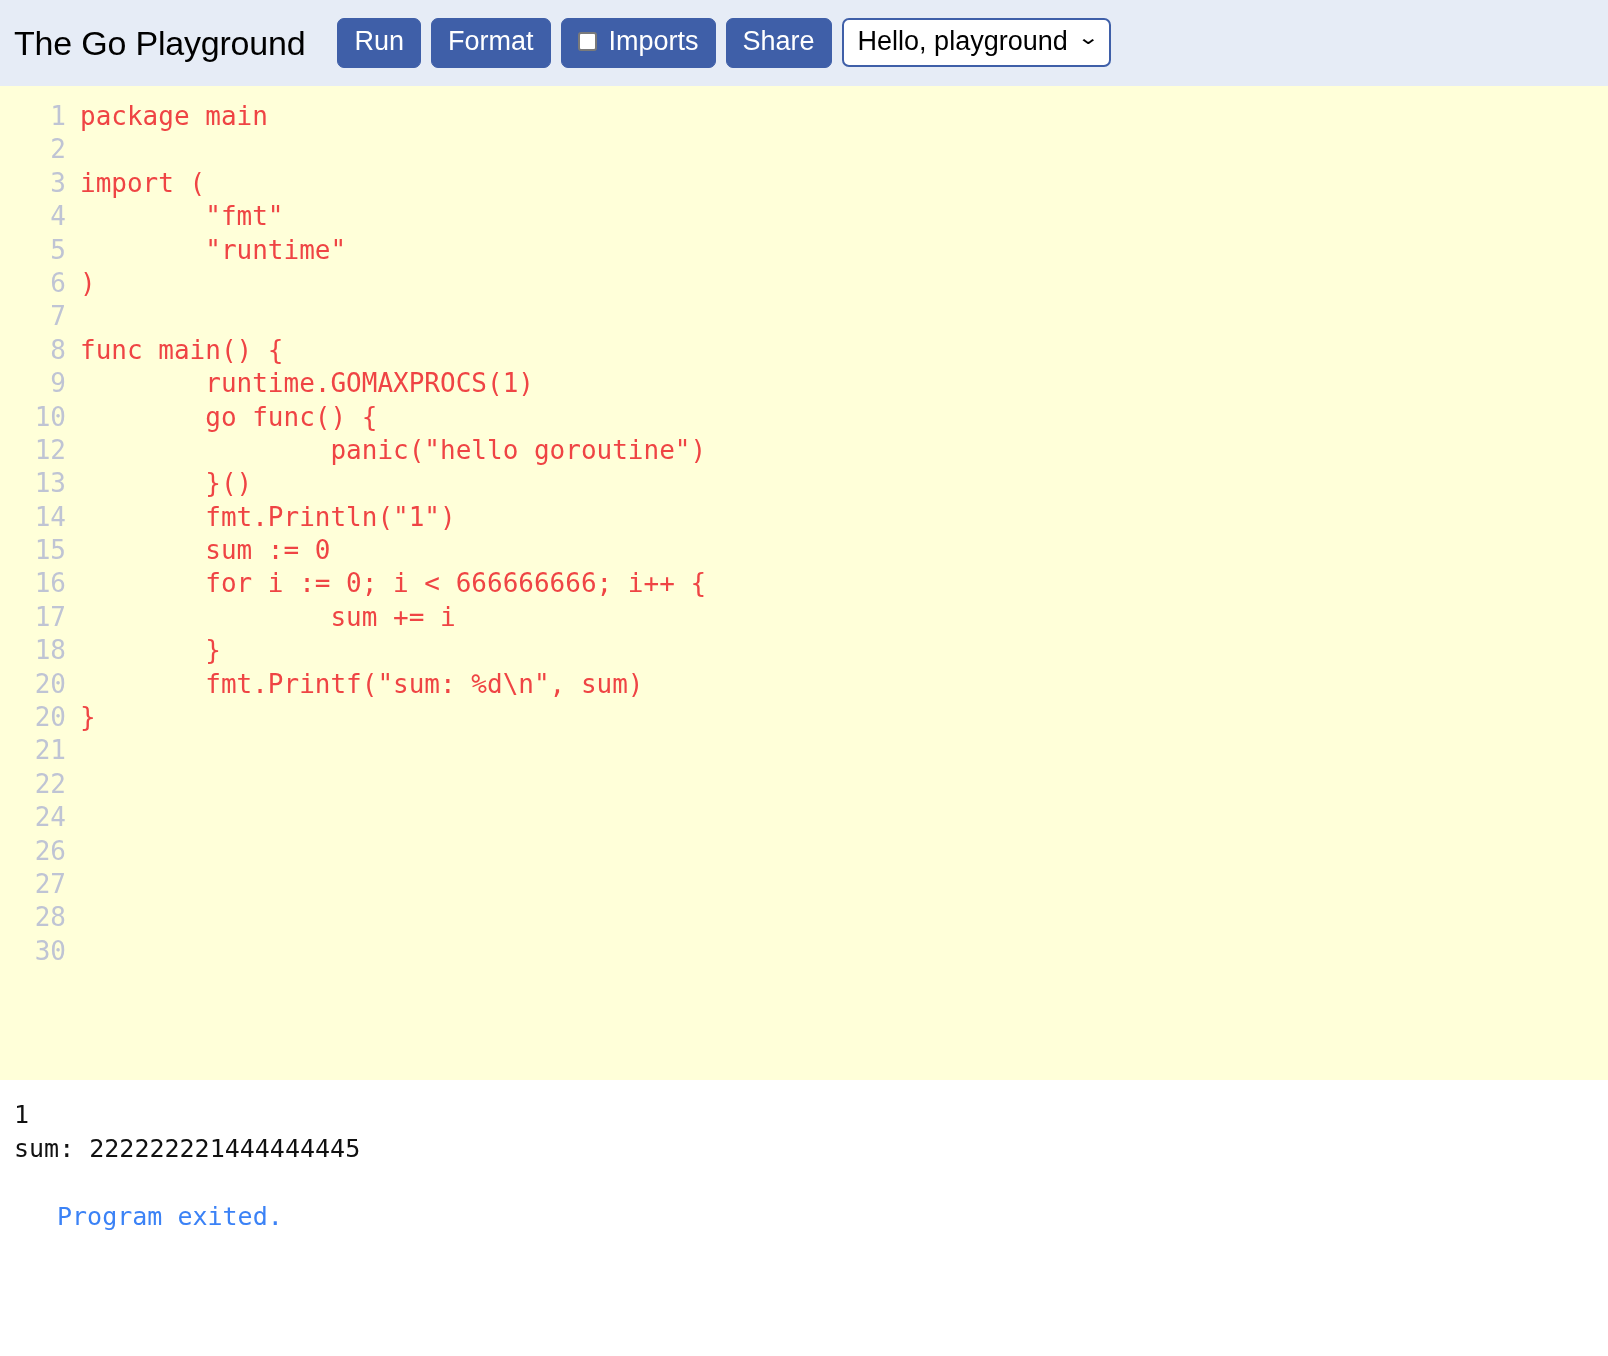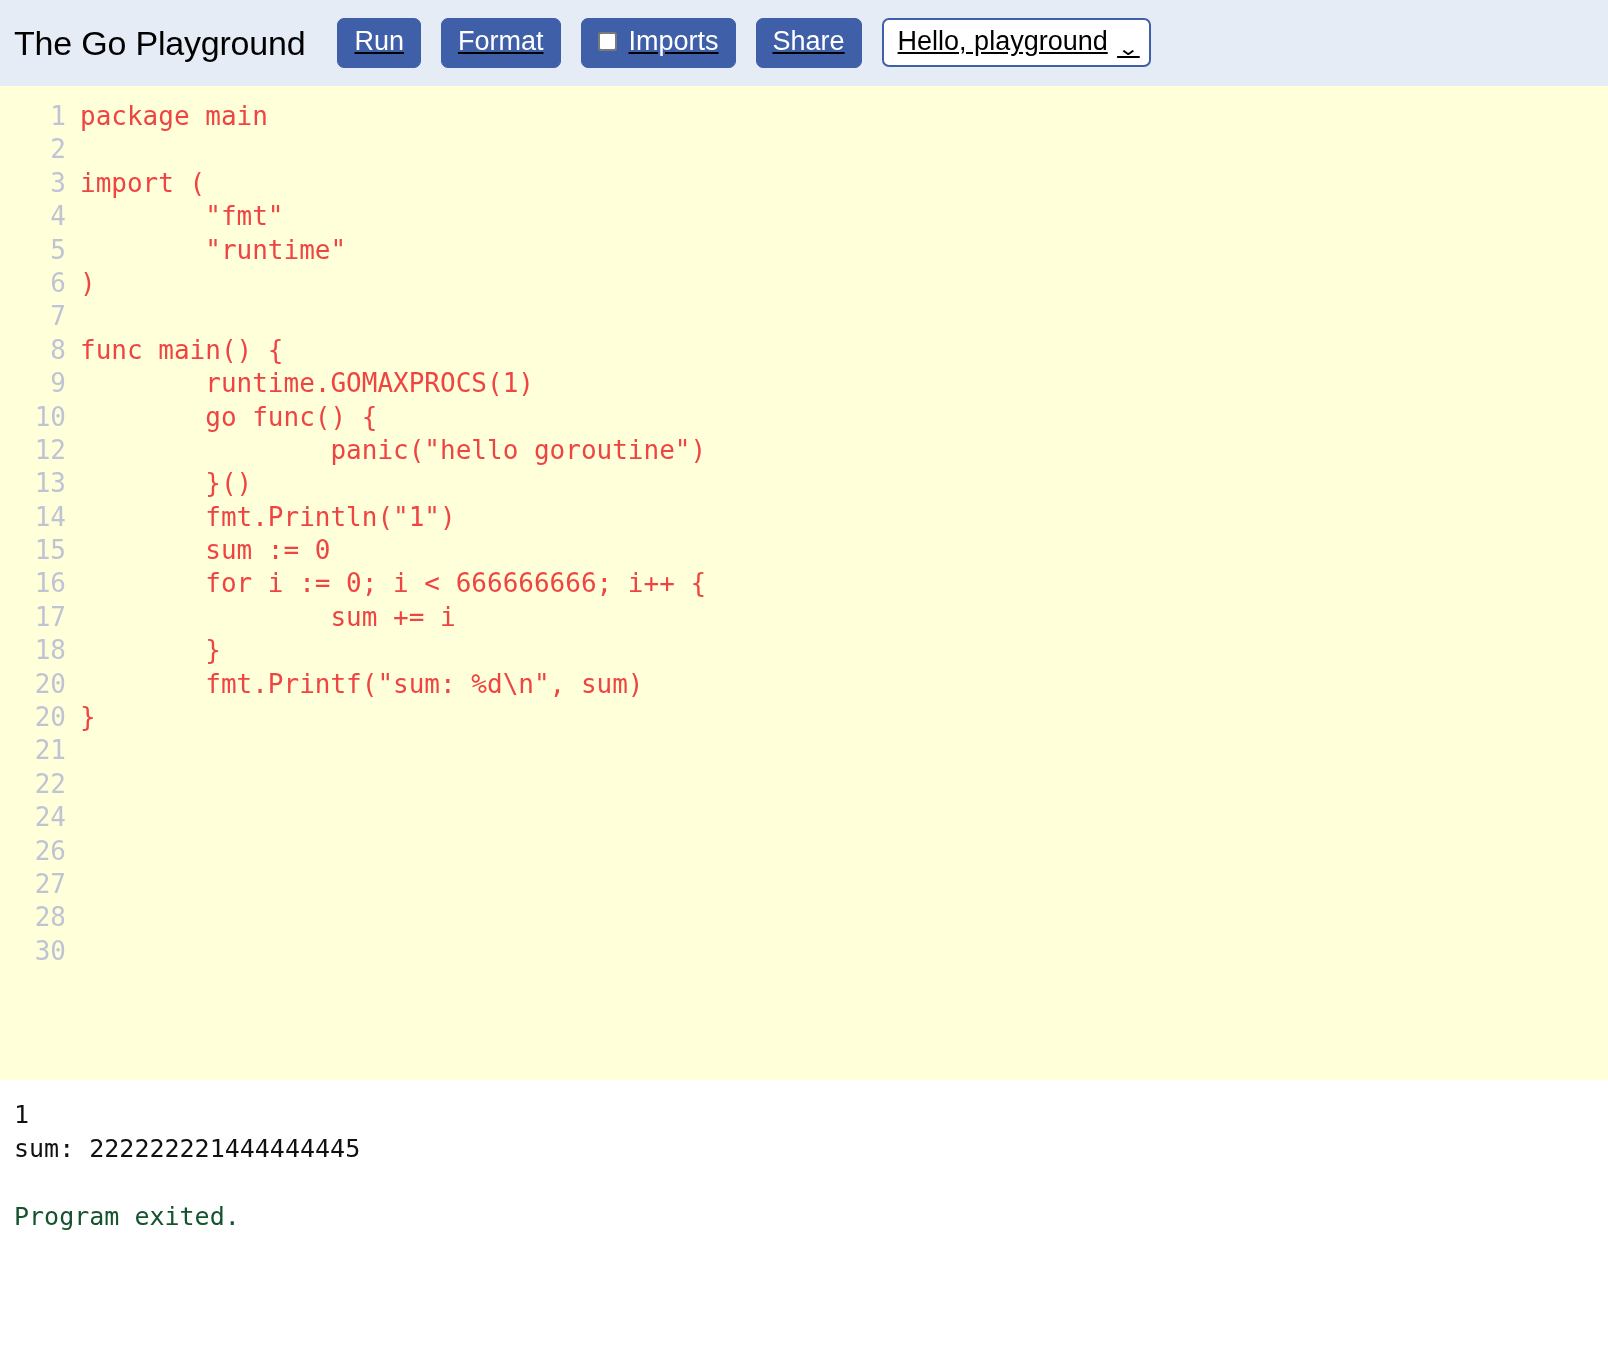--- a/index.html
+++ b/index.html
@@ -31,22 +31,21 @@
     font-size: 34px;
     color: #000000;
     letter-spacing: -0.2px;
     white-space: nowrap;
     margin-right: 32px;
     font-family: "Liberation Sans", sans-serif;
   }
   .toolbar {
     display: flex;
     align-items: center;
-    gap: 20px;
-    text-decoration: underline;
+    gap: 10px;
   }
   .btn {
     background: #3f5fa8;
     color: #ffffff;
     border: 1px solid #3f5fa8;
     border-radius: 7px;
     font-size: 27px;
     font-family: "Liberation Sans", sans-serif;
     padding: 7px 16px 9px 16px;
     line-height: 1.15;
@@ -59,21 +58,21 @@
   .chk {
     width: 19px; height: 19px;
     background: #ffffff;
     border: 2px solid #7a7a7a;
     border-radius: 3px;
     display: inline-block;
     flex: 0 0 auto;
   }
   .select-wrap {
     display: inline-flex;
-    align-items: flex-end;
+    align-items: flex-start;
     background: #ffffff;
     border: 2px solid #3f5fa8;
     border-radius: 7px;
     padding: 6px 12px 8px 14px;
     gap: 12px;
     cursor: pointer;
     white-space: nowrap;
   }
   .select-label {
     font-size: 27px;
@@ -134,23 +133,24 @@
     background: #ffffff;
     padding: 18px 14px 0 14px;
     font-family: "DejaVu Sans Mono", "Liberation Mono", monospace;
     font-size: 25px;
     line-height: 34px;
     color: #111111;
     overflow: hidden;
   }
   .out-line { white-space: pre; }
   .out-system {
-    color: #14532d;
+    color: #3b82f6;
     white-space: pre;
     margin-top: 34px;
+    margin-left: 43px;
   }
 </style>
 </head>
 <body>
 
 <div id="app">
 
   <div class="header">
     <div class="brand">The Go Playground</div>
 

